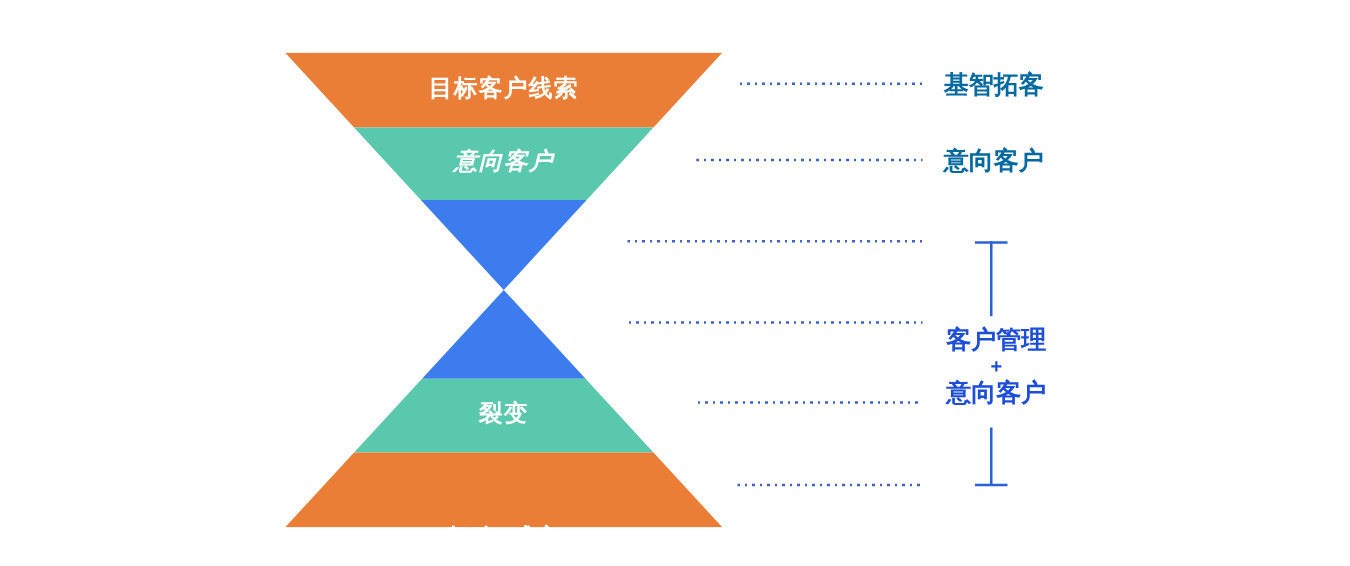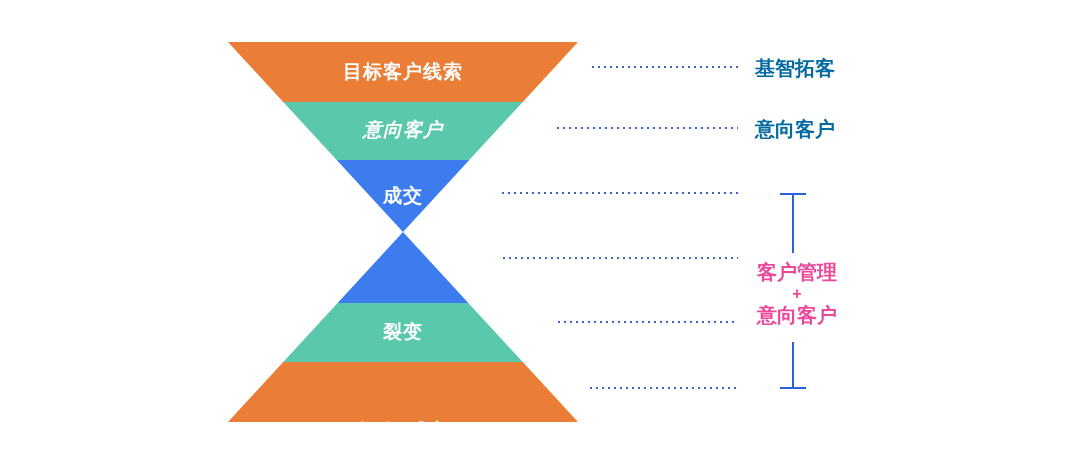--- a/index.html
+++ b/index.html
@@ -98,21 +98,21 @@
   .br-stem-top   { left: 792px; top: 193px; width: 2px;  height: 60px; }
   .br-stem-bot   { left: 792px; top: 342px; width: 2px;  height: 46px; }
   .br-cap-bot    { left: 780px; top: 387px; width: 26px; height: 2px; }
 
   .bracket-text {
     position: absolute;
     left: 748px;
     top: 261px;
     width: 98px;
     text-align: center;
-    color: #ec4899;
+    color: #1d4ed8;
     font-weight: 600;
   }
   .bracket-text .bt-line { font-size: 20px; line-height: 23px; white-space: nowrap; }
   .bracket-text .bt-plus { font-size: 16px; line-height: 20px; }
 </style>
 </head>
 <body>
 
 <div class="canvas">
 
@@ -125,21 +125,20 @@
     </div>
 
     <div class="funnel-half funnel-bottom">
       <div class="band b-band-1 bg-blue"></div>
       <div class="band b-band-2 bg-teal"></div>
       <div class="band b-band-3 bg-orange"></div>
     </div>
 
     <div class="seg-label seg-label-1">目标客户线索</div>
     <div class="seg-label seg-label-2">意向客户</div>
-    <div class="seg-label seg-label-3">成交</div>
     <div class="seg-label seg-label-5">裂变</div>
     <div class="seg-label seg-label-6">复购+成交</div>
   </div>
 
   <div class="dots dots-1"></div>
   <div class="dots dots-2"></div>
   <div class="dots dots-3"></div>
   <div class="dots dots-4"></div>
   <div class="dots dots-5"></div>
   <div class="dots dots-6"></div>

